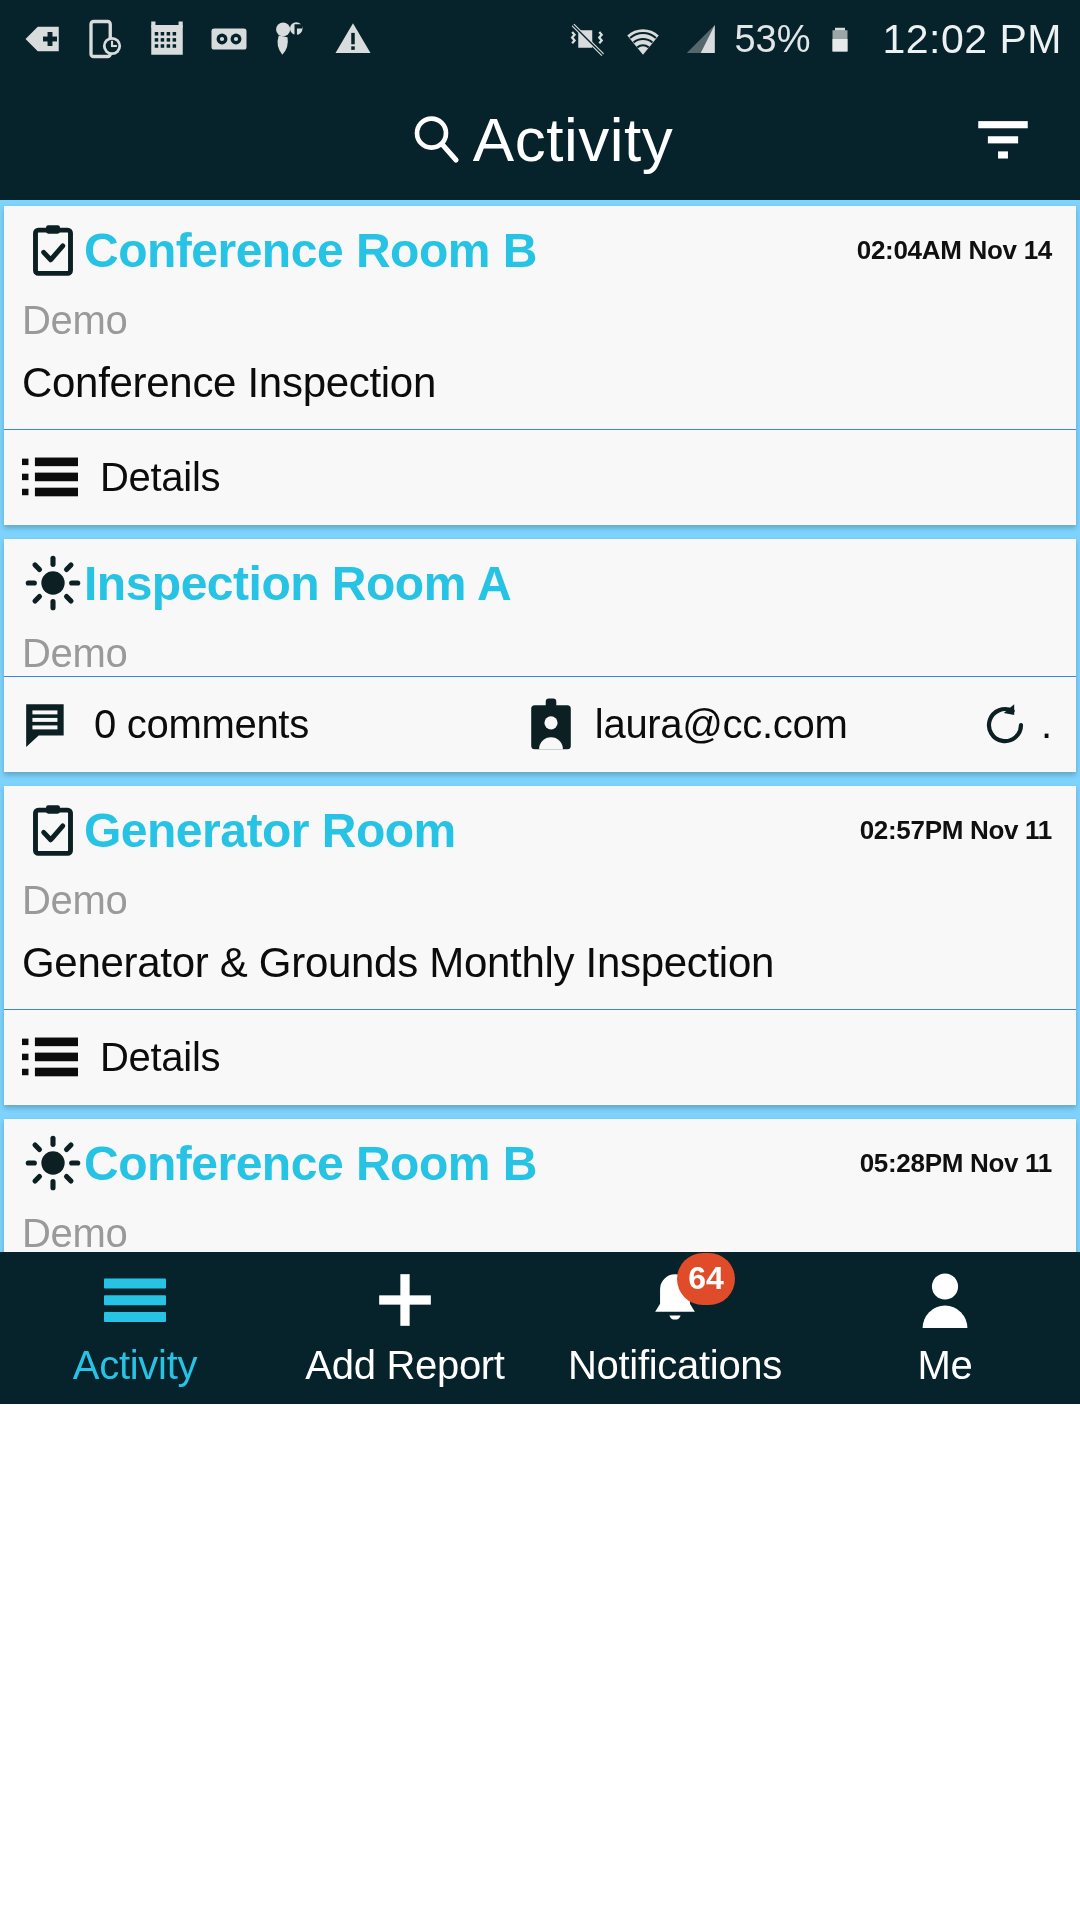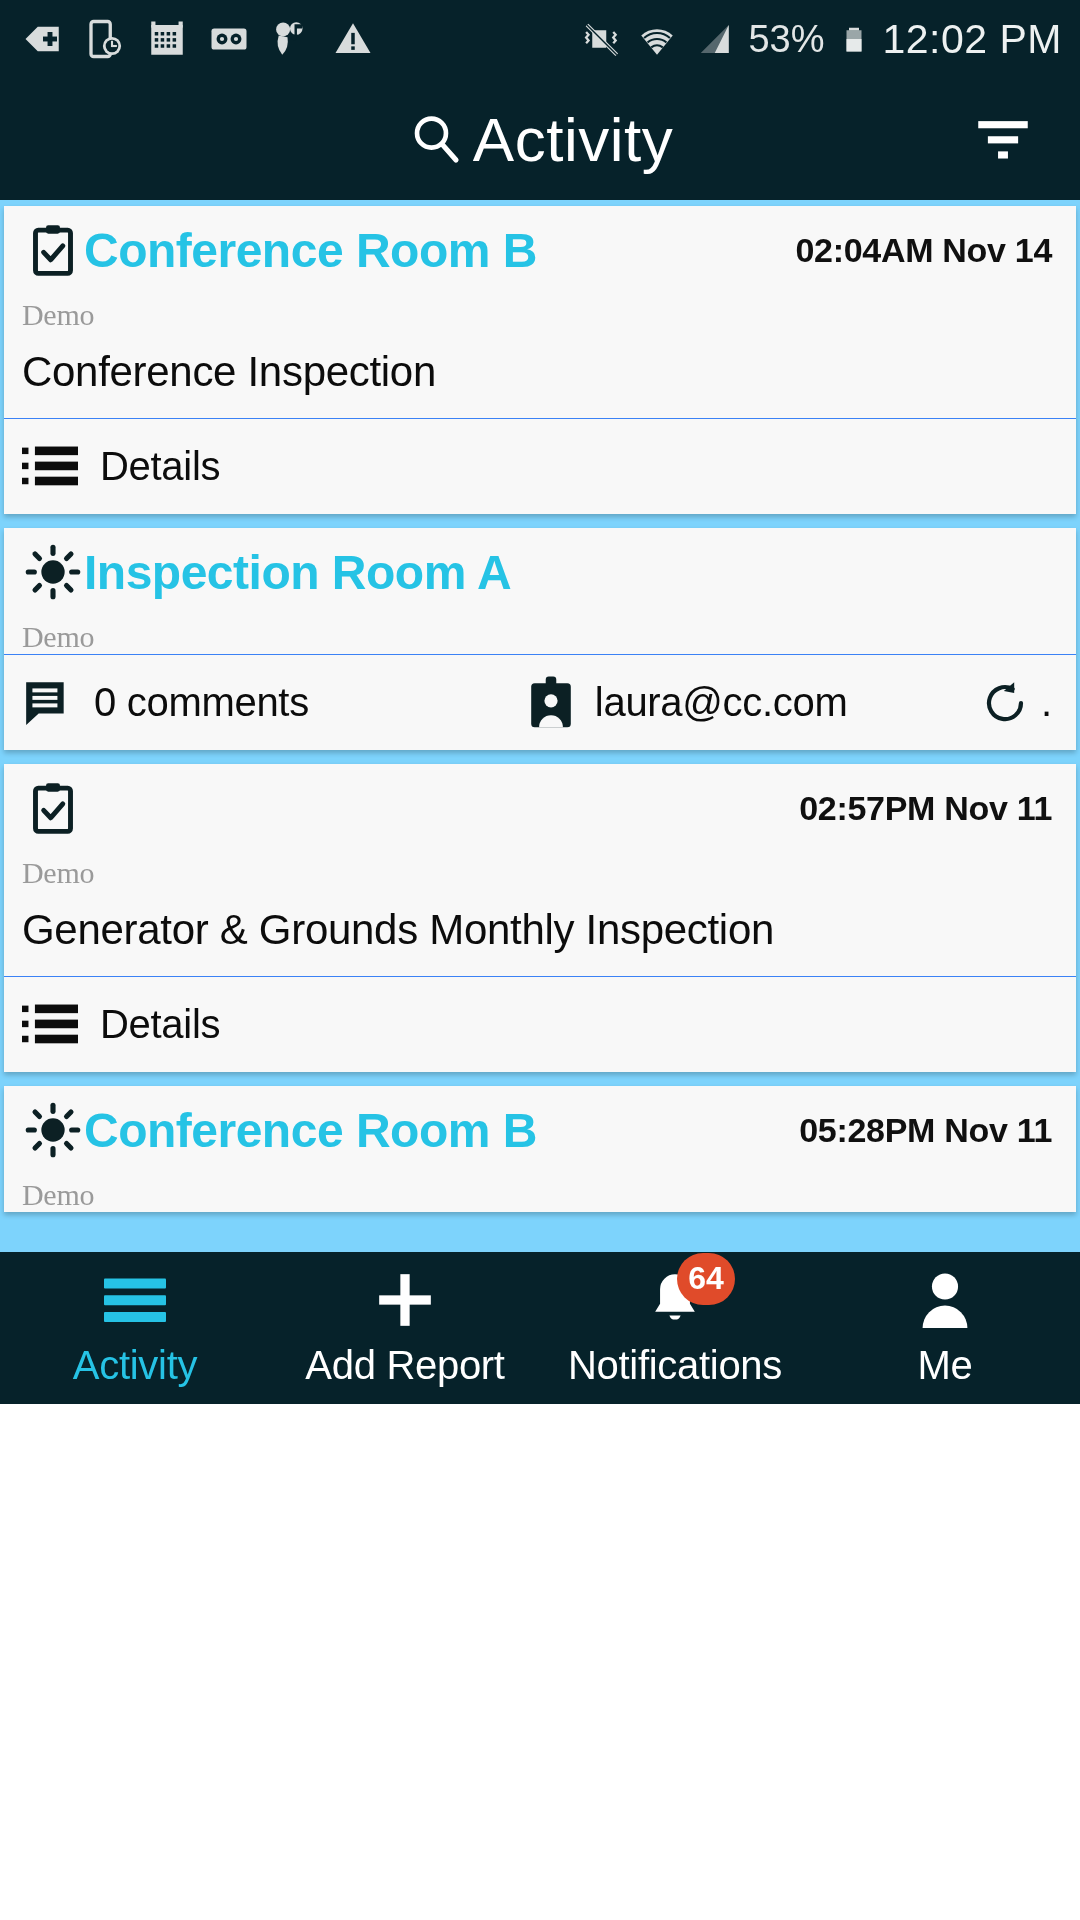--- a/index.html
+++ b/index.html
@@ -14,21 +14,21 @@
   
   .statusbar {
     height:78px; background:#06222a; flex:0 0 78px;
     display:flex; align-items:center; padding:0 18px 0 22px;
     color:#d8dcdc;
   }
   .sb-left { display:flex; align-items:center; gap:20px; }
   .sb-right { margin-left:auto; display:flex; align-items:center; gap:14px; }
   .sb-ico { width:42px; height:46px; display:block; }
   .sb-batt-text { font-size:38px; letter-spacing:0px; color:#e2e6e6; font-weight:400; }
-  .sb-clock { font-size:41px; color:#edf1f1; letter-spacing:0.5px; margin-left:0; }
+  .sb-clock { font-size:41px; color:#edf1f1; letter-spacing:0.5px; margin-left:14px; }
 
   
   .actionbar {
     height:122px; flex:0 0 122px; background:#06222a;
     display:flex; align-items:center; position:relative;
   }
   .ab-center {
     position:absolute; left:0; right:0; top:0; bottom:0;
     display:flex; align-items:center; justify-content:center; gap:10px;
   }
@@ -48,25 +48,25 @@
   }
   .card-body { padding:16px 18px 0 18px; }
   .card-head { display:flex; align-items:center; }
   .head-icon { width:62px; flex:0 0 62px; display:flex; align-items:center; justify-content:center; }
   .head-icon svg { width:56px; height:56px; display:block; }
   .head-title {
     font-size:48px; font-weight:bold; color:#26c3e5;
     letter-spacing:-0.5px; white-space:nowrap;
   }
   .head-time {
-    margin-left:auto; font-size:34px; font-weight:bold; color:#101010;
+    margin-left:auto; font-size:26px; font-weight:bold; color:#101010;
     white-space:nowrap; padding-right:6px; letter-spacing:-0.3px;
   }
   .card-sub {
-    font-size:30px; color:#9a9a9a; padding:20px 0 0 0; letter-spacing:-0.3px;font-family:Liberation Serif, serif;
+    font-size:40px; color:#9a9a9a; padding:20px 0 0 0; letter-spacing:-0.3px;
   }
   .card-desc {
     font-size:42px; color:#0c0c0c; padding:16px 0 22px 0; letter-spacing:-0.3px;
   }
   .card-foot {
     border-top:1px solid #3b82f6;
     height:96px; display:flex; align-items:center; padding:0 18px;
   }
   .foot-item { display:flex; align-items:center; }
   .foot-item svg { display:block; }
@@ -293,20 +293,21 @@
     <div class="card">
       <div class="card-body">
         <div class="card-head">
           <span class="head-icon">
             <svg viewBox="0 0 24 24">
               <rect x="4.5" y="3.5" width="15" height="18.5" rx="1.2" fill="none" stroke="#0c2024" stroke-width="2.1"></rect>
               <rect x="9" y="1.4" width="6" height="3.6" rx="1" fill="#0c2024"></rect>
               <path d="M8 13 l3 3.2 5.2 -6" fill="none" stroke="#0c2024" stroke-width="2.1" stroke-linecap="round" stroke-linejoin="round"></path>
             </svg>
           </span>
+          <span class="head-title">Generator Room</span>
           <span class="head-time">02:57PM Nov 11</span>
         </div>
         <div class="card-sub">Demo</div>
         <div class="card-desc">Generator &amp; Grounds Monthly Inspection</div>
       </div>
       <div class="card-foot">
         <div class="foot-item">
           <svg class="foot-details-ico" viewBox="0 0 26 20">
             <g fill="#0c0c0c">
               <rect x="0" y="1" width="3" height="3"></rect>

